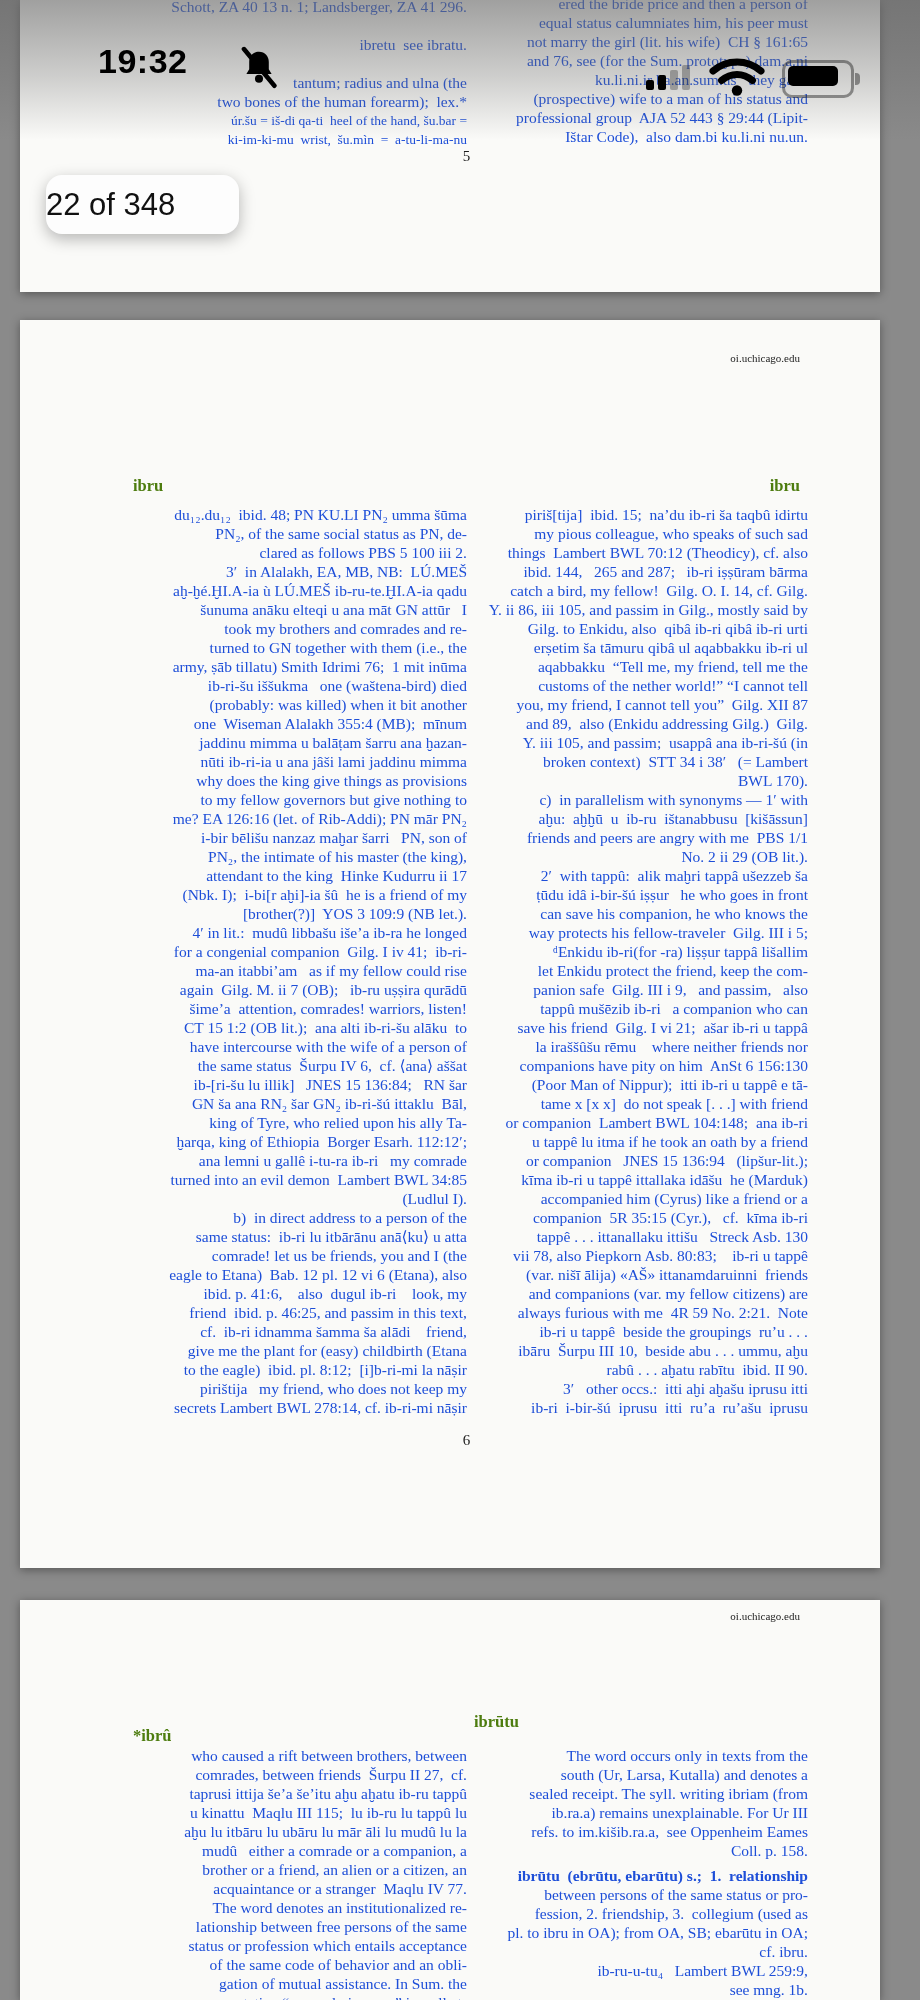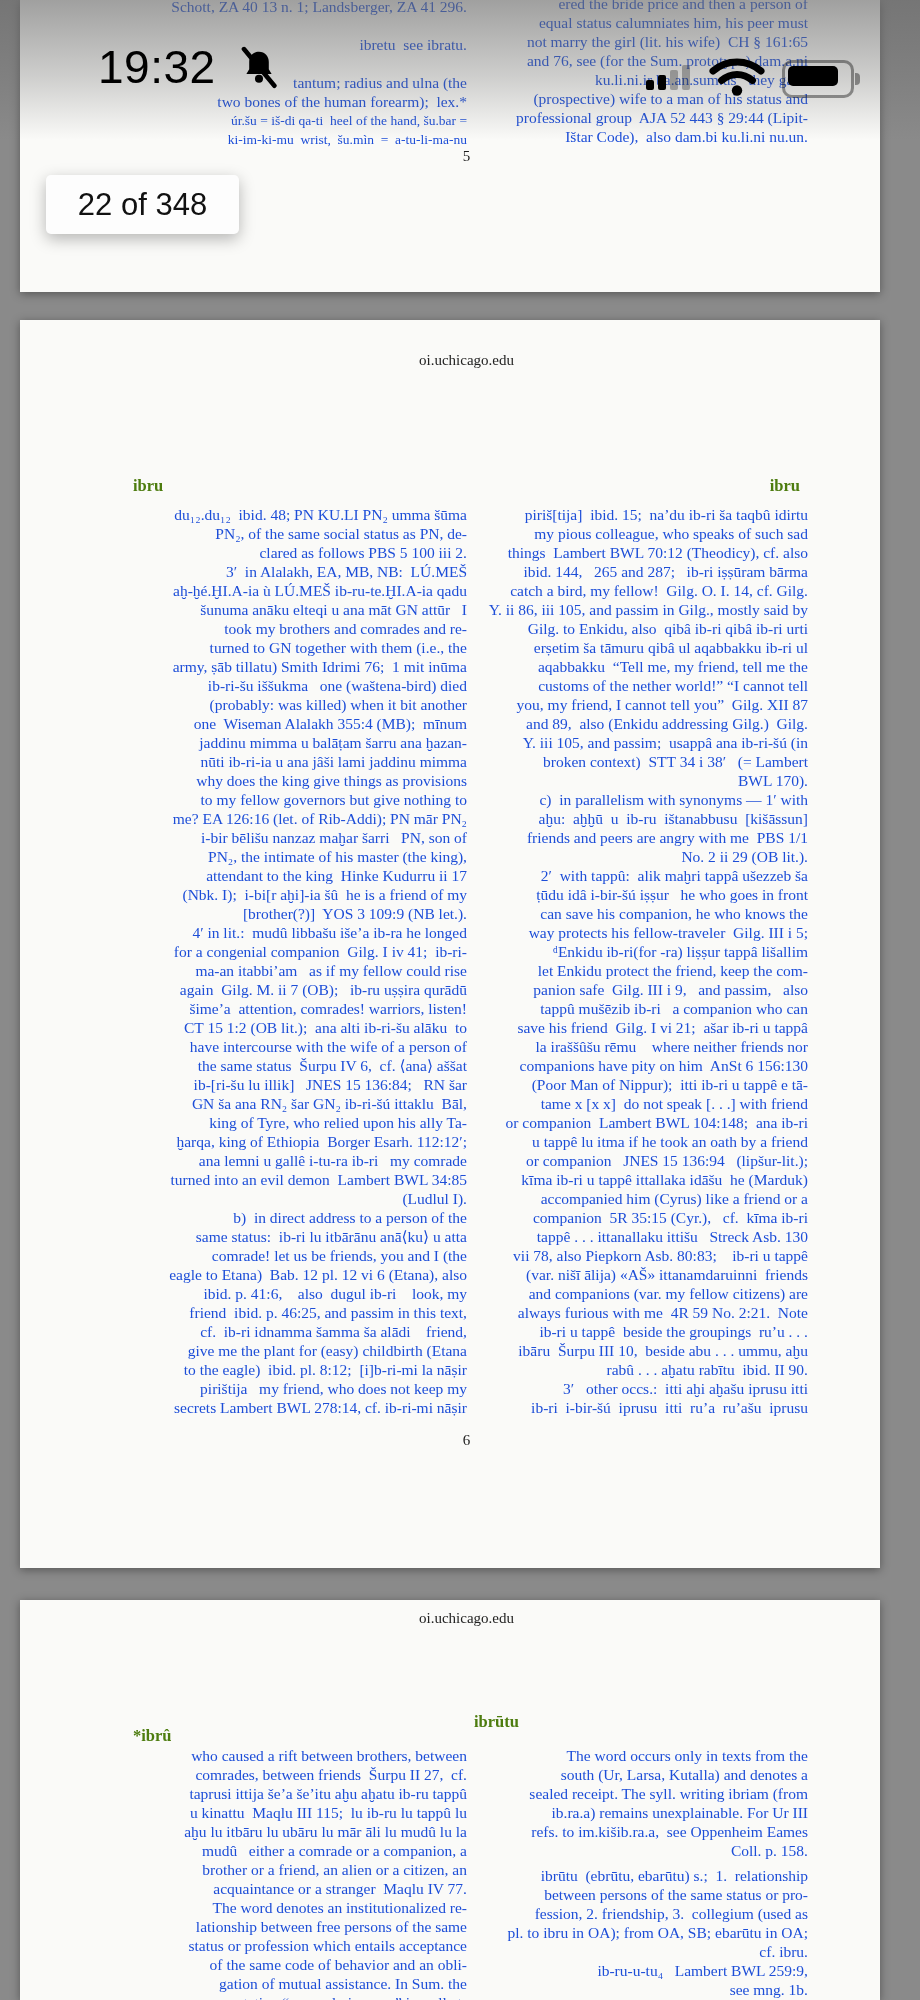--- a/index.html
+++ b/index.html
@@ -9,47 +9,47 @@
         box-shadow:0 2px 9px rgba(0,0,0,.38);}
   #page-top{top:0;height:292px;}
   #page-main{top:320px;height:1248px;}
   #page-bottom{top:1600px;height:400px;}
   .col{position:absolute;width:334px;font-size:15.5px;line-height:19px;color:#1d4ed8;
        white-space:pre;text-align:right;}
   .line{height:19px;overflow:visible;}
   .line.sm{font-size:13.5px;padding-left:26px;}
   .line.ind1{padding-left:15px;}
   .line.hid{padding-left:158px;}
-  .line.gap{margin-top:6px;}
-  .site{position:absolute;left:113px;width:667px;text-align:center;font-size:15px;color:#222;}
+  .line.gap{margin-top:6px;font-weight:bold;}
+  .site{position:absolute;left:113px;width:667px;text-align:right;font-size:11px;color:#222;}
   .entry-hdr{position:absolute;font-weight:bold;font-size:16.5px;color:#4d7c0f;}
   .pagenum{position:absolute;left:113px;width:667px;text-align:center;font-size:15px;color:#1c1c1c;}
   
   #top-gradient{position:absolute;left:0;top:0;width:920px;height:140px;z-index:5;
     background:linear-gradient(rgba(105,105,105,.62),rgba(105,105,105,.30) 55%,rgba(105,105,105,0));}
   #statusbar{position:absolute;left:0;top:0;width:920px;height:110px;z-index:10;
              font-family:"Liberation Sans","DejaVu Sans",sans-serif;}
-  #clock{position:absolute;left:98px;top:44px;font-size:46px;font-weight:400;color:#000;
+  #clock{position:absolute;left:98px;top:44px;font-size:34px;font-weight:700;color:#000;
          letter-spacing:.5px;line-height:1;}
   #bell{position:absolute;left:238px;top:46px;}
   #sigbars{position:absolute;left:646px;top:62px;width:52px;height:28px;}
   #sigbars i{position:absolute;bottom:0;width:8px;border-radius:2px;background:#000;display:block;}
   #sigbars i.b1{left:0;height:10px;} #sigbars i.b2{left:12px;height:15px;}
   #sigbars i.b3{left:24px;height:20px;background:rgba(40,40,40,.34);}
   #sigbars i.b4{left:36px;height:25px;background:rgba(40,40,40,.34);}
   #wifi{position:absolute;left:708px;top:56px;}
   #battery{position:absolute;left:782px;top:60px;width:66px;height:32px;
            border:3px solid rgba(30,30,30,.45);border-radius:10px;}
   #battery .fill{position:absolute;left:3px;top:3px;width:50px;height:20px;border-radius:5px;background:#000;}
   #battery .nub{position:absolute;right:-9px;top:10px;width:5px;height:12px;
                 border-radius:0 4px 4px 0;background:rgba(30,30,30,.45);}
   
   #counter-pill{position:absolute;left:46px;top:175px;width:193px;height:59px;z-index:12;
-    background:#fdfdfd;border-radius:5px;box-shadow:0 5px 16px rgba(0,0,0,.28);
-    display:flex;align-items:center;justify-content:center;
+    background:#fdfdfd;border-radius:16px;box-shadow:0 5px 16px rgba(0,0,0,.28);
+    display:flex;align-items:center;justify-content:flex-start;
     font-family:"Liberation Sans","DejaVu Sans",sans-serif;font-size:31px;color:#111;}
   #link-pill{position:absolute;left:297px;top:1903px;width:320px;height:64px;z-index:12;
     background:rgba(253,253,253,.72);border-radius:32px;
     -webkit-backdrop-filter:blur(6px);backdrop-filter:blur(6px);
     box-shadow:0 2px 10px rgba(0,0,0,.10);
     display:flex;align-items:center;justify-content:center;
     font-family:"Liberation Sans","DejaVu Sans",sans-serif;font-size:37px;color:#111;}
 </style>
 </head>
 <body>

